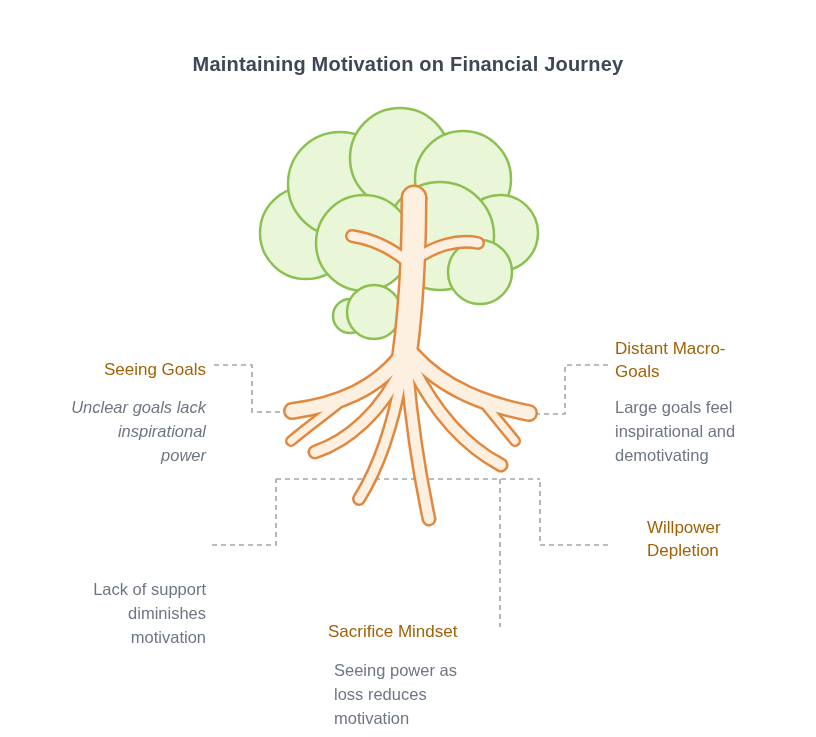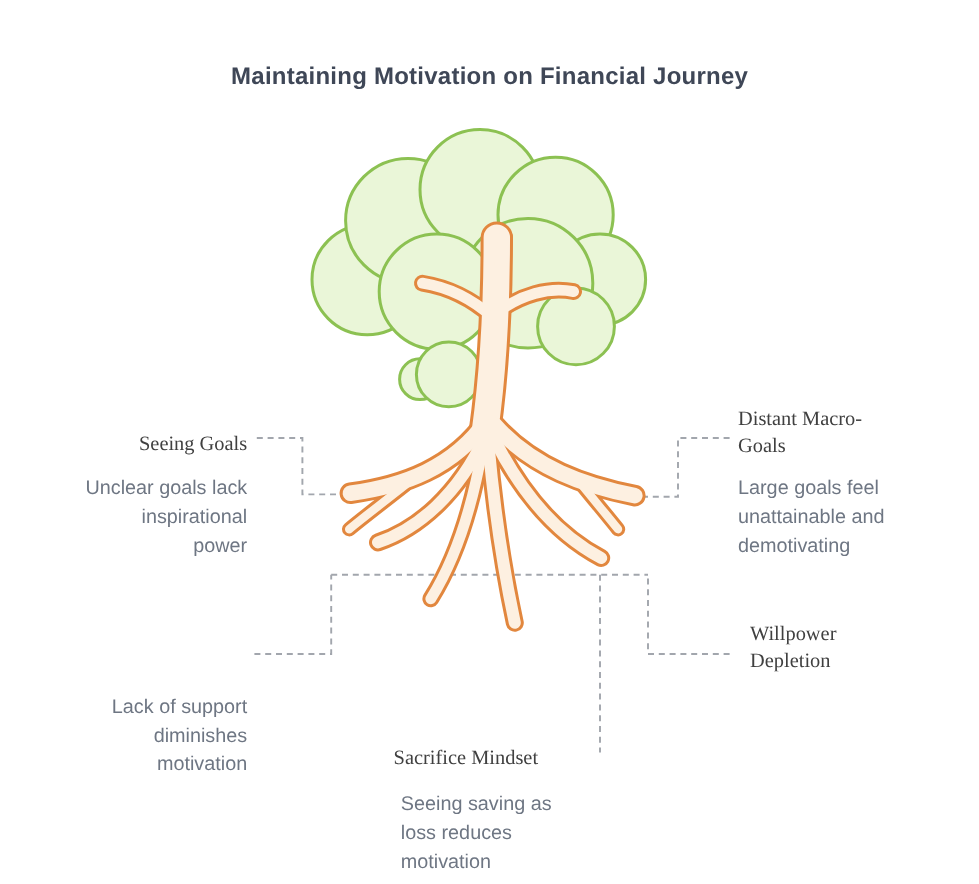--- a/index.html
+++ b/index.html
@@ -19,47 +19,46 @@
     text-align: center;
     font-size: 20px;
     font-weight: 700;
     letter-spacing: 0.2px;
     color: #3f4757;
   }
   .factor-label {
     position: absolute;
     font-size: 17px;
     font-weight: 400;
-    color: #404040;
+    color: #a16207;
     line-height: 23px;
     white-space: pre-line;
-    font-family: Liberation Serif, serif;
   }
   .factor-desc {
     position: absolute;
     font-size: 16.5px;
     font-weight: 400;
     color: #6e7683;
     line-height: 24px;
     white-space: pre-line;
   }
   .align-right  { text-align: right; }
   .align-center { text-align: left; }
   .align-left   { text-align: left; }
 
   
   .vague-label      { left: 30px;  top: 358px; width: 176px; }
-  .vague-desc       { left: 30px;  top: 395px; width: 176px; }
+  .vague-desc       { left: 30px;  top: 395px; width: 176px; font-style: italic; }
   .isolation-label  { left: 30px;  top: 539px; width: 176px; }
   .isolation-desc   { left: 30px;  top: 577px; width: 176px; }
   .sacrifice-label  { left: 328px; top: 620px; width: 176px; }
   .sacrifice-desc   { left: 334px; top: 658px; width: 176px; }
   .distant-label    { left: 615px; top: 337px; width: 170px; }
   .distant-desc     { left: 615px; top: 395px; width: 170px; }
-  .willpower-label  { left: 625px; top: 516px; width: 170px; }
+  .willpower-label  { left: 647px; top: 516px; width: 170px; }
   .willpower-desc   { left: 615px; top: 575px; width: 170px; }
 
   svg.scene { position: absolute; left: 0; top: 0; }
 </style>
 </head>
 <body>
 
 <div class="canvas">
 
   <svg class="scene" width="816" height="737" viewBox="0 0 816 737">
@@ -122,26 +121,26 @@
   <div class="factor-label align-right vague-label">Seeing Goals</div>
   <div class="factor-desc align-right vague-desc">Unclear goals lack
 inspirational
 power</div>
 
   <div class="factor-desc align-right isolation-desc">Lack of support
 diminishes
 motivation</div>
 
   <div class="factor-label align-center sacrifice-label">Sacrifice Mindset</div>
-  <div class="factor-desc align-center sacrifice-desc">Seeing saving as
+  <div class="factor-desc align-center sacrifice-desc">Seeing power as
 loss reduces
 motivation</div>
 
   <div class="factor-label align-left distant-label">Distant Macro-
 Goals</div>
   <div class="factor-desc align-left distant-desc">Large goals feel
-unattainable and
+inspirational and
 demotivating</div>
 
   <div class="factor-label align-left willpower-label">Willpower
 Depletion</div>
 
 </div>
 
 </body></html>

